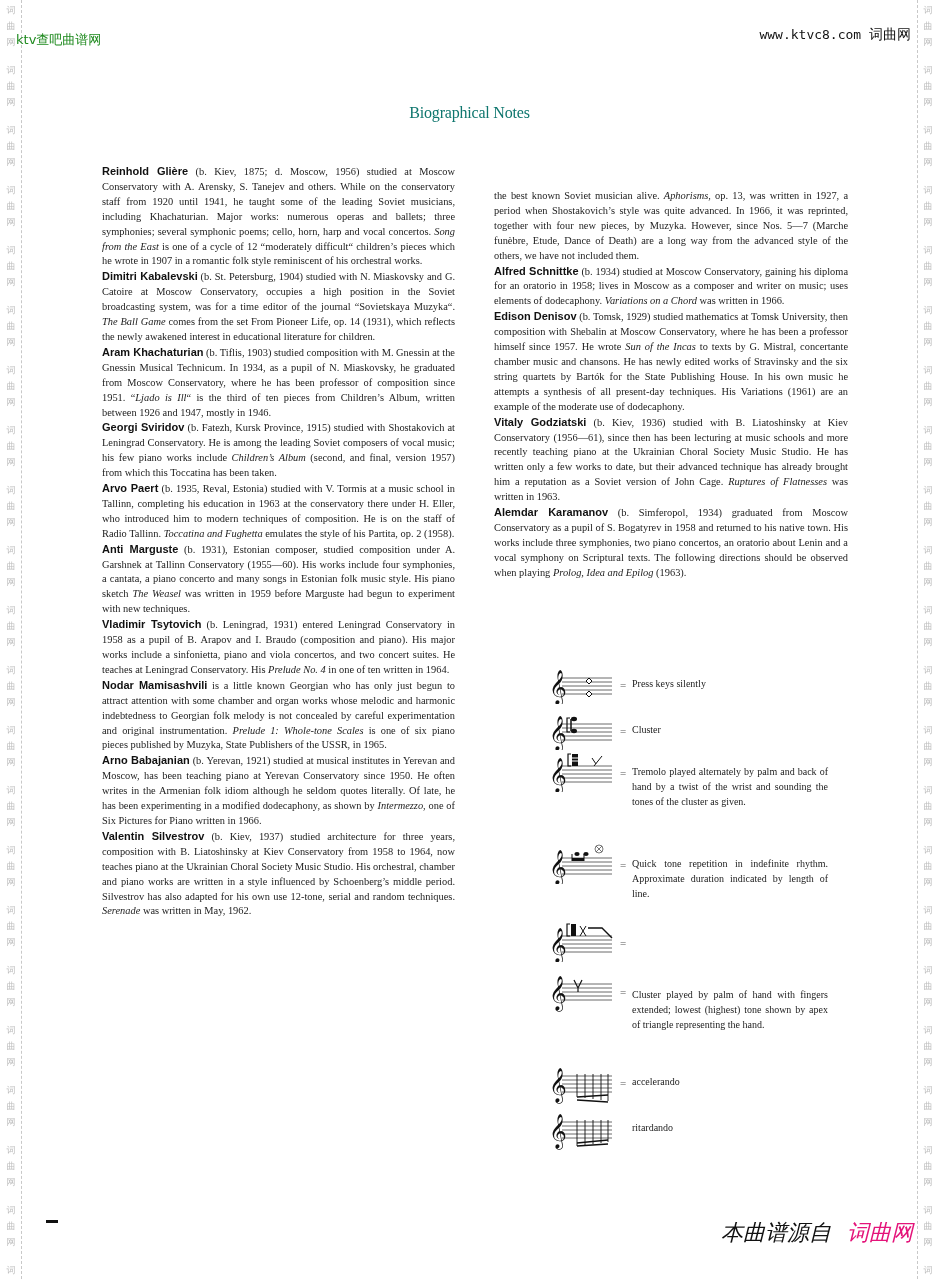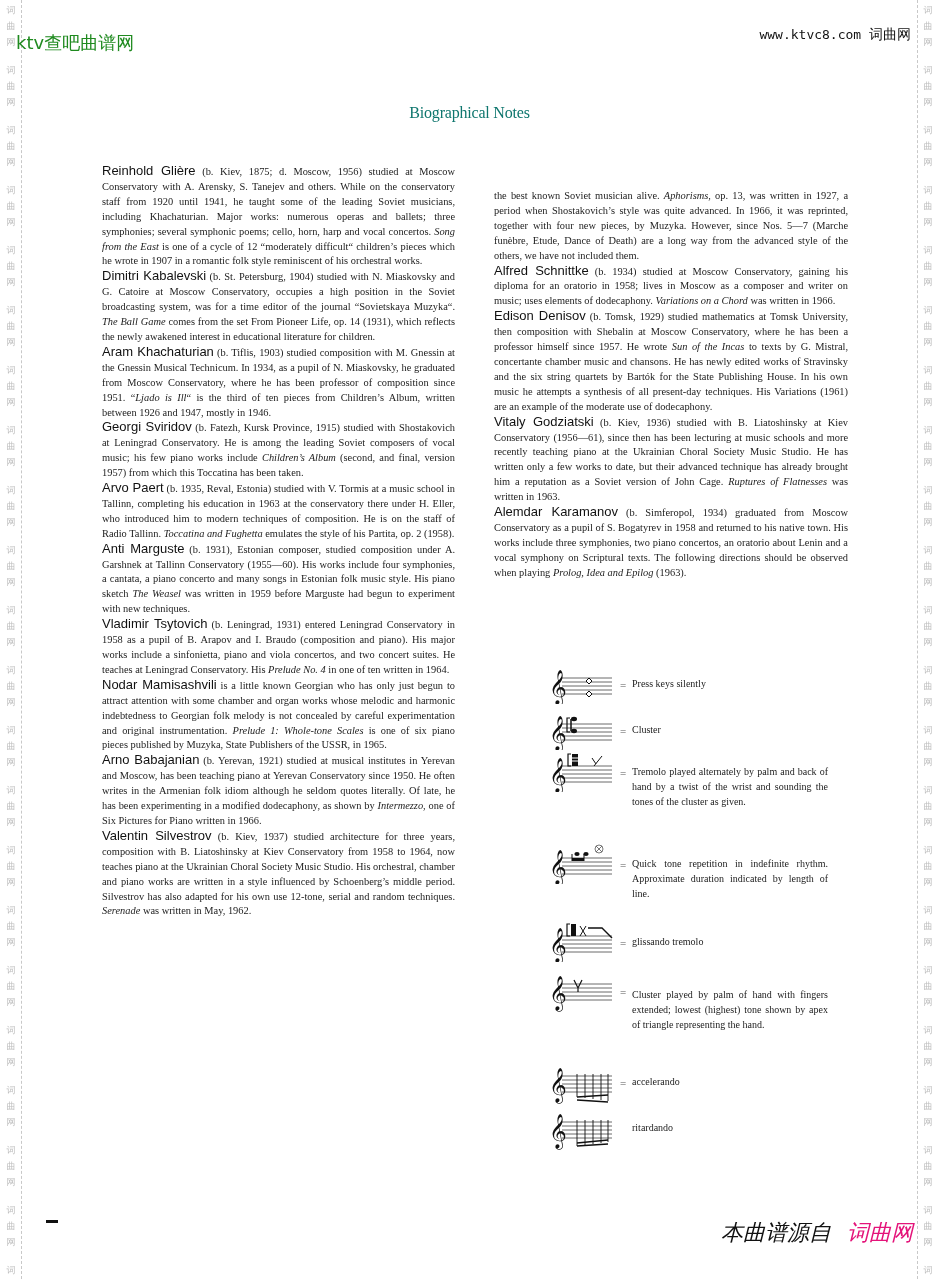--- a/index.html
+++ b/index.html
@@ -16,38 +16,38 @@
   }
   .side-strip.left { left: 0; }
   .side-strip.right { right: 0; }
   .side-strip .grp { margin-bottom: 12px; display: flex; flex-direction: column; align-items: center; }
   .side-line { position: absolute; top: 0; bottom: 0; width: 0; border-left: 1px dashed #c8c8c8; }
   .side-line.left { left: 21px; }
   .side-line.right { right: 21px; }
 
   .wm-left {
     position: absolute; left: 16px; top: 31px;
-    font-family: "DejaVu Sans", sans-serif; font-size: 18px; color: #1f8a1f;
+    font-family: "DejaVu Sans", sans-serif; font-size: 13px; color: #1f8a1f;
   }
   .wm-right {
     position: absolute; right: 28px; top: 26px;
     font-family: "DejaVu Sans Mono", monospace; font-size: 13px; color: #111;
   }
   .wm-right .cn { font-family: "DejaVu Sans", sans-serif; font-size: 14px; }
 
   .page-title {
     position: absolute; left: 0; right: 0; top: 104px; text-align: center;
     font-size: 16px; letter-spacing: -0.2px; color: #0f766e;
   }
 
   .col { position: absolute; top: 164px; font-size: 10.4px; line-height: 14.9px; text-align: justify; color: #222; }
   .col.left { left: 102px; width: 353px; }
   .col.right { left: 494px; width: 354px; margin-top: 24px; }
   .entry { margin: 0; }
-  .entry .name { font-family: "Liberation Sans", "DejaVu Sans", sans-serif; font-weight: normal; font-size: 13px; color: #111; }
+  .entry .name { font-family: "Liberation Sans", "DejaVu Sans", sans-serif; font-weight: bold; font-size: 11px; color: #111; }
   .entry i { font-style: italic; }
 
   .legend { position: absolute; left: 548px; top: 668px; width: 290px; }
   .leg-row { display: flex; align-items: flex-start; position: absolute; left: 0; width: 290px; }
   .leg-row svg { flex: 0 0 auto; }
   .leg-eq { width: 18px; text-align: center; font-size: 11px; color: #555; padding-top: 11px; flex: 0 0 auto; }
   .leg-text { font-size: 10px; line-height: 14.8px; text-align: justify; padding-top: 9px; width: 196px; color: #222; }
 
   .page-mark { position: absolute; left: 46px; top: 1220px; width: 12px; height: 3px; background: #111; }
   .source-note {
@@ -396,21 +396,20 @@
           <line x1="14" y1="26" x2="64" y2="26"></line>
           <line x1="14" y1="30" x2="64" y2="30"></line>
         </g>
       <text x="1" y="33" font-size="30" font-family="DejaVu Serif, serif" fill="#111">𝄞</text>
       <path d="M22 2 h-3 v12 h3" fill="none" stroke="#111" stroke-width="1.2"></path>
       <rect x="23" y="2" width="5" height="12" fill="#111"></rect>
       <path d="M32 14 l6 -10 M32 4 l6 10" stroke="#111" stroke-width="1"></path>
       <path d="M40 6 h14 l10 10" fill="none" stroke="#111" stroke-width="1.4"></path>
     </svg>
     <span class="leg-eq" style="padding-top:15px">=</span>
-    <span class="leg-text" style="padding-top:13px">glissando tremolo</span>
   </div>
   <div class="leg-row" style="top:306px">
     <svg width="66" height="40">
       <g stroke="#444" stroke-width="0.8">
           <line x1="14" y1="10" x2="64" y2="10"></line>
           <line x1="14" y1="14" x2="64" y2="14"></line>
           <line x1="14" y1="18" x2="64" y2="18"></line>
           <line x1="14" y1="22" x2="64" y2="22"></line>
           <line x1="14" y1="26" x2="64" y2="26"></line>
         </g>

